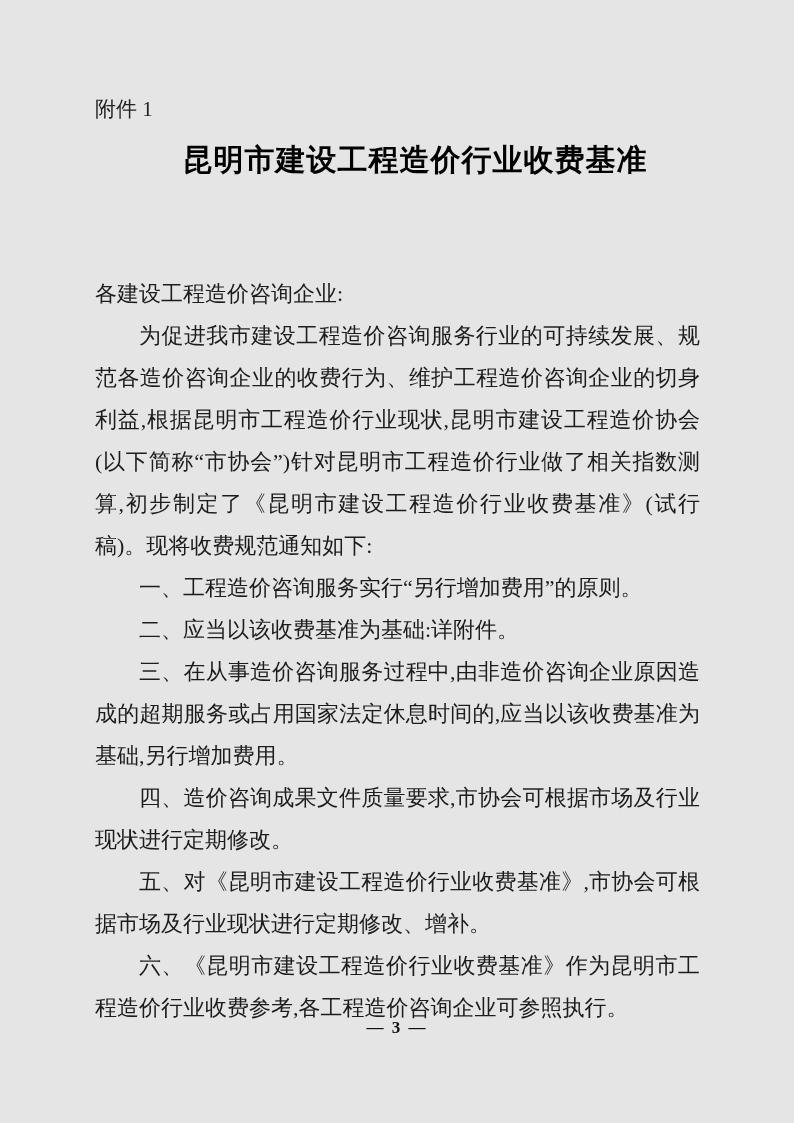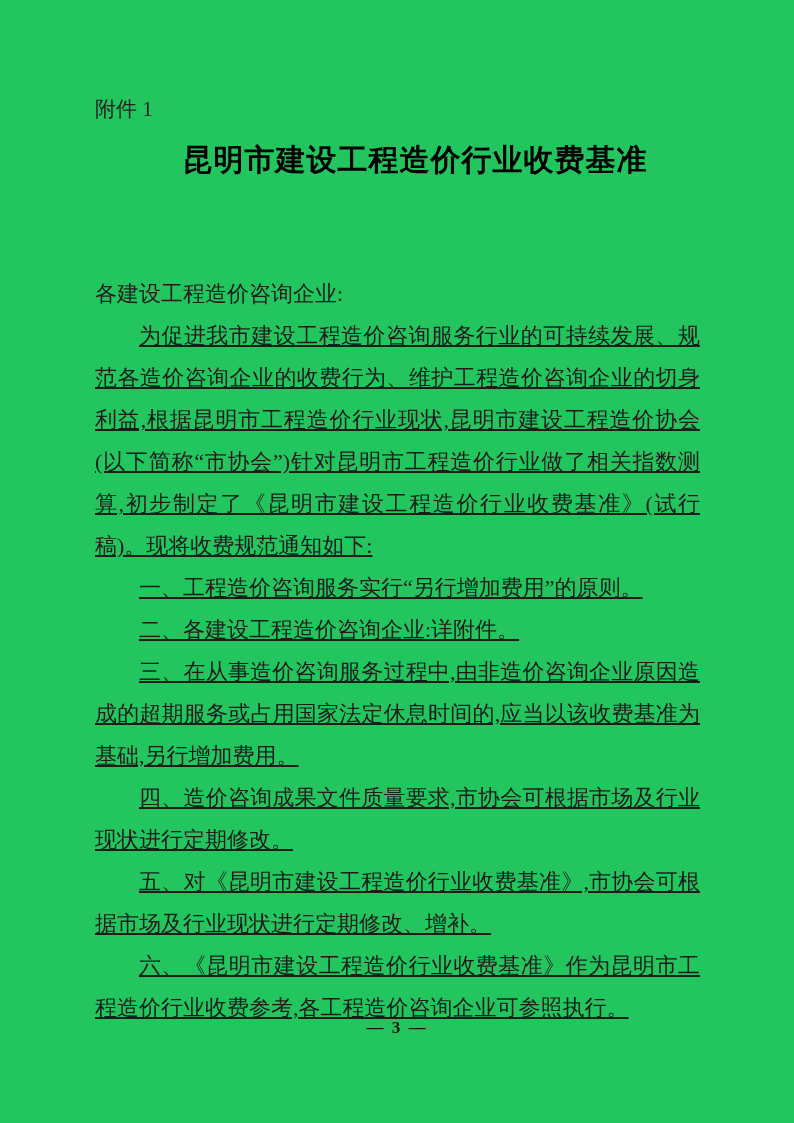--- a/index.html
+++ b/index.html
@@ -4,21 +4,21 @@
 <style>
   html, body {
     margin: 0;
     padding: 0;
     background: #ffffff;
   }
   .page {
     position: relative;
     width: 794px;
     height: 1123px;
-    background: #22c55e;
+    background: #e5e5e5;
     color: #1a1a1a;
     font-family: "Liberation Serif", serif;
     overflow: hidden;
   }
   .attachment-label {
     position: absolute;
     left: 95px;
     top: 96px;
     font-size: 21px;
     line-height: 26px;
@@ -51,21 +51,20 @@
     line-height: 42px;
     text-align: justify;
     color: #1c1c1c;
   }
   .doc-body p {
     margin: 0;
     padding: 0;
   }
   .doc-body p.indent {
     text-indent: 2em;
-    text-decoration: underline;
   }
   .page-footer {
     position: absolute;
     left: 0;
     right: 0;
     top: 1018px;
     text-align: center;
     font-size: 17px;
     font-weight: 700;
     letter-spacing: 2px;
@@ -80,21 +79,21 @@
   <div class="attachment-label">附件 1</div>
 
   <h1 class="doc-title">
     <span class="title-line">昆明市建设工程造价行业收费基准</span>
   </h1>
 
   <div class="doc-body">
     <p>各建设工程造价咨询企业:</p>
     <p class="indent">为促进我市建设工程造价咨询服务行业的可持续发展、规范各造价咨询企业的收费行为、维护工程造价咨询企业的切身利益,根据昆明市工程造价行业现状,昆明市建设工程造价协会(以下简称“市协会”)针对昆明市工程造价行业做了相关指数测算,初步制定了《昆明市建设工程造价行业收费基准》(试行稿)。现将收费规范通知如下:</p>
     <p class="indent">一、工程造价咨询服务实行“另行增加费用”的原则。</p>
-    <p class="indent">二、各建设工程造价咨询企业:详附件。</p>
+    <p class="indent">二、应当以该收费基准为基础:详附件。</p>
     <p class="indent">三、在从事造价咨询服务过程中,由非造价咨询企业原因造成的超期服务或占用国家法定休息时间的,应当以该收费基准为基础,另行增加费用。</p>
     <p class="indent">四、造价咨询成果文件质量要求,市协会可根据市场及行业现状进行定期修改。</p>
     <p class="indent">五、对《昆明市建设工程造价行业收费基准》,市协会可根据市场及行业现状进行定期修改、增补。</p>
     <p class="indent">六、《昆明市建设工程造价行业收费基准》作为昆明市工程造价行业收费参考,各工程造价咨询企业可参照执行。</p>
   </div>
 
   <div class="page-footer">— 3 —</div>
 
 </div>
 

